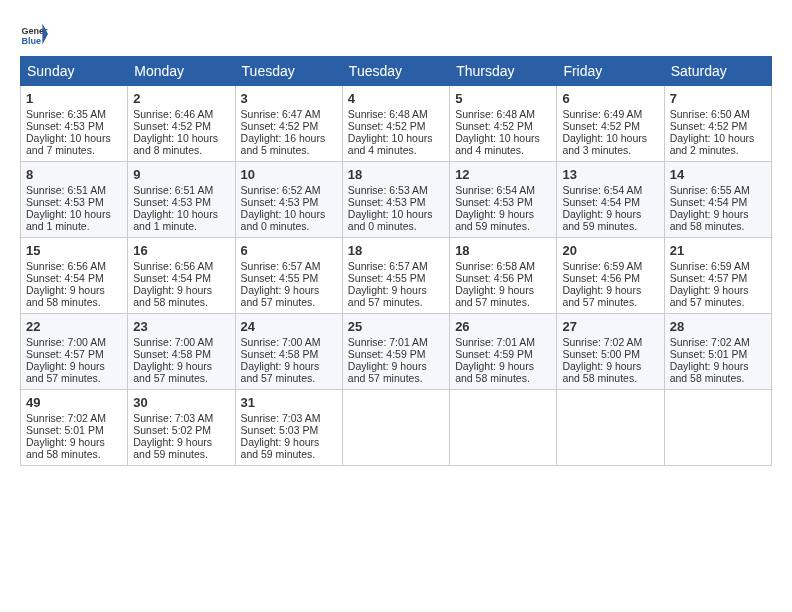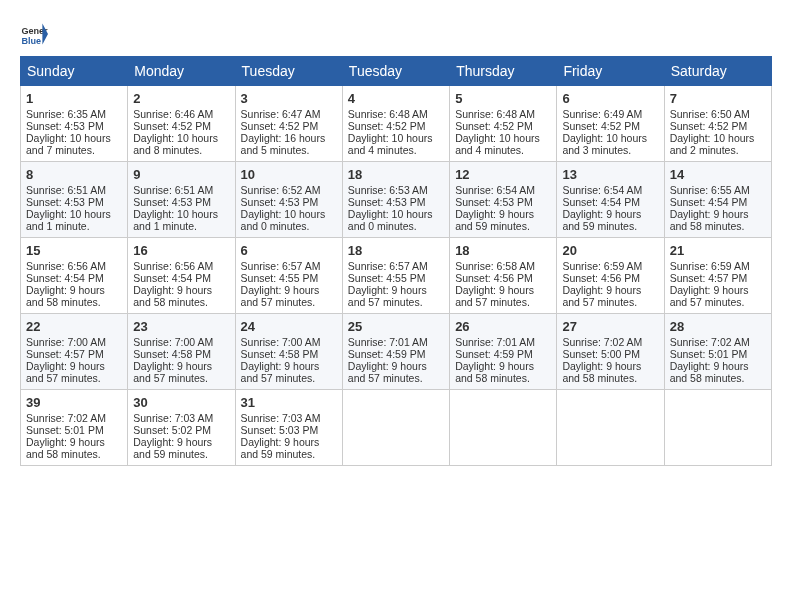--- a/index.html
+++ b/index.html
@@ -281,21 +281,21 @@
         </td>
         <td>
           <span class="day-num">28</span>
           <span>Sunrise: 7:02 AM</span><br>
           <span>Sunset: 5:01 PM</span><br>
           <span>Daylight: 9 hours and 58 minutes.</span>
         </td>
       </tr>
       <tr>
         <td>
-          <span class="day-num">39</span>
+          <span class="day-num">49</span>
           <span>Sunrise: 7:02 AM</span><br>
           <span>Sunset: 5:01 PM</span><br>
           <span>Daylight: 9 hours and 58 minutes.</span>
         </td>
         <td>
           <span class="day-num">30</span>
           <span>Sunrise: 7:03 AM</span><br>
           <span>Sunset: 5:02 PM</span><br>
           <span>Daylight: 9 hours and 59 minutes.</span>
         </td>

